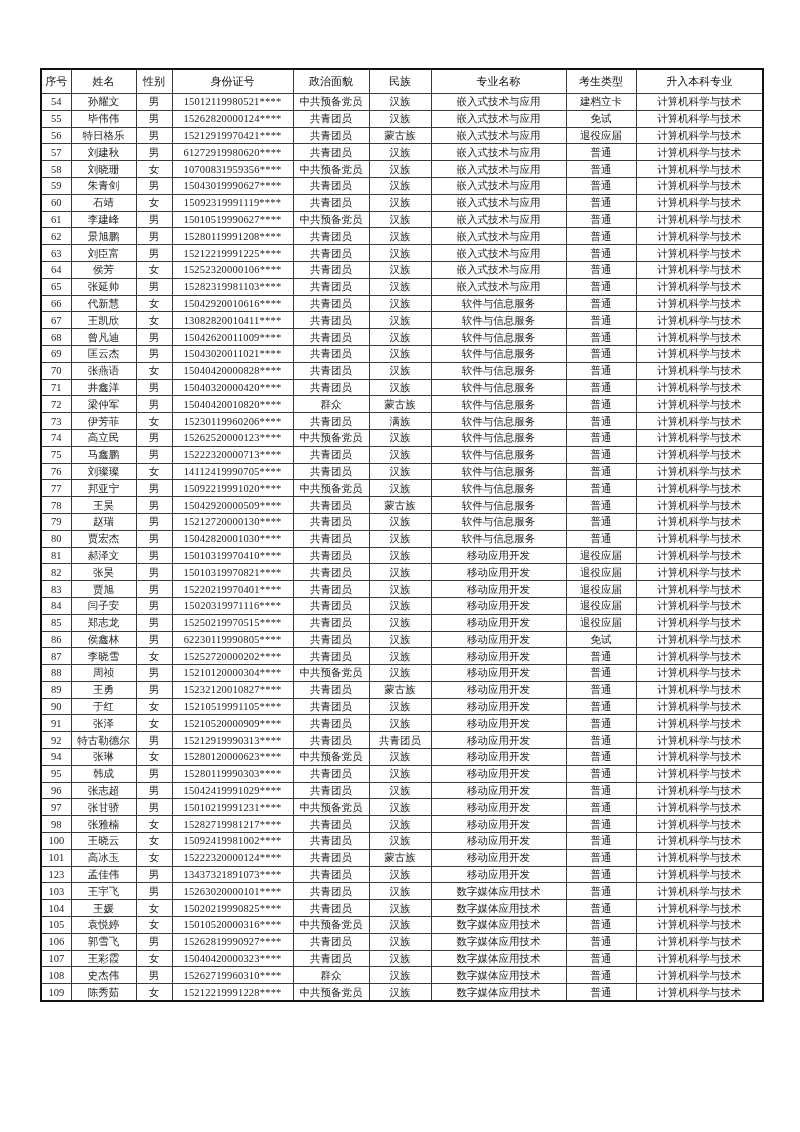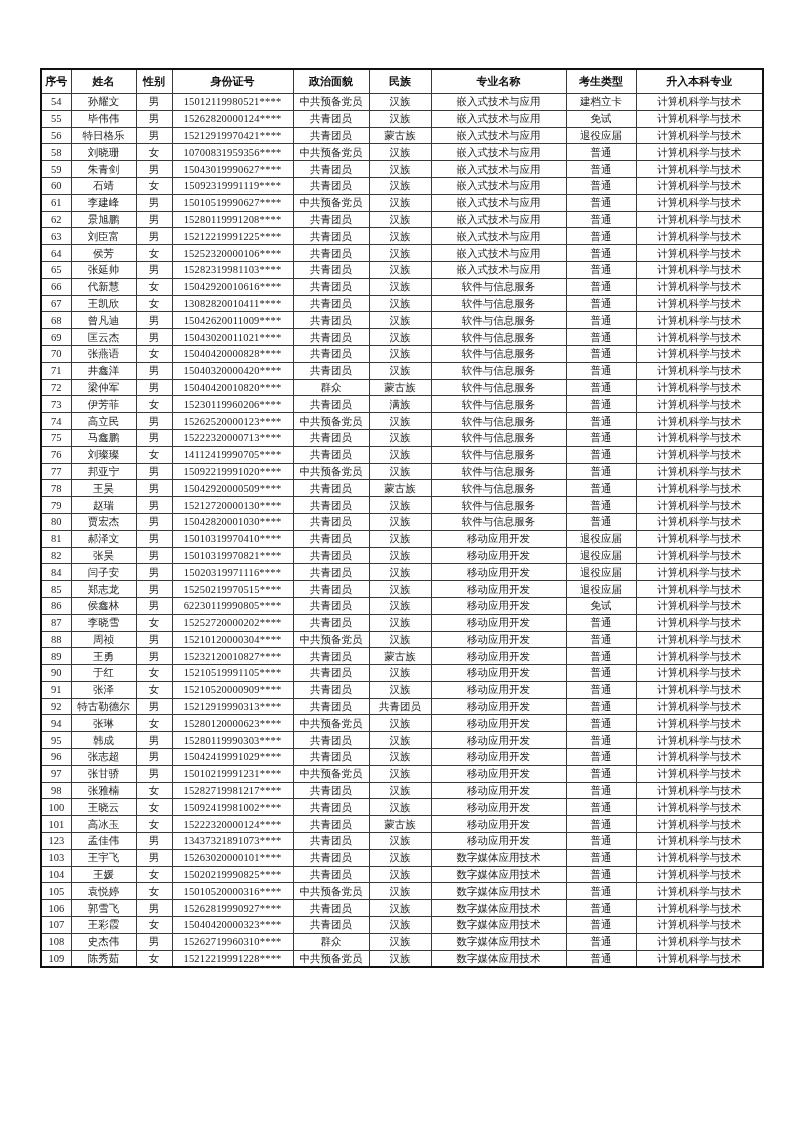--- a/index.html
+++ b/index.html
@@ -36,21 +36,21 @@
     text-align: center;
     vertical-align: middle;
     padding: 0;
     overflow: hidden;
     white-space: nowrap;
     line-height: 1.05;
   }
   .doc-table th {
     height: 23px;
     font-size: 11px;
-    font-weight: bold;
+    font-weight: normal;
     color: #111111;
   }
   .doc-table td {
     height: 15.8px;
     font-size: 10.5px;
     color: #1c1c1c;
   }
   .doc-table td.cell-id-number {
     letter-spacing: 0.2px;
     margin-left: 12px;
@@ -113,20 +113,31 @@
     <td class="cell-name">特日格乐</td>
     <td class="cell-gender">男</td>
     <td class="cell-id-number">15212919970421****</td>
     <td class="cell-political-status">共青团员</td>
     <td class="cell-ethnicity">蒙古族</td>
     <td class="cell-major">嵌入式技术与应用</td>
     <td class="cell-candidate-type">退役应届</td>
     <td class="cell-target-major">计算机科学与技术</td>
   </tr>
         <tr>
+    <td class="cell-index">57</td>
+    <td class="cell-name">刘建秋</td>
+    <td class="cell-gender">男</td>
+    <td class="cell-id-number">61272919980620****</td>
+    <td class="cell-political-status">共青团员</td>
+    <td class="cell-ethnicity">汉族</td>
+    <td class="cell-major">嵌入式技术与应用</td>
+    <td class="cell-candidate-type">普通</td>
+    <td class="cell-target-major">计算机科学与技术</td>
+  </tr>
+        <tr>
     <td class="cell-index">58</td>
     <td class="cell-name">刘晓珊</td>
     <td class="cell-gender">女</td>
     <td class="cell-id-number">10700831959356****</td>
     <td class="cell-political-status">中共预备党员</td>
     <td class="cell-ethnicity">汉族</td>
     <td class="cell-major">嵌入式技术与应用</td>
     <td class="cell-candidate-type">普通</td>
     <td class="cell-target-major">计算机科学与技术</td>
   </tr>
@@ -381,20 +392,31 @@
     <td class="cell-ethnicity">汉族</td>
     <td class="cell-major">移动应用开发</td>
     <td class="cell-candidate-type">退役应届</td>
     <td class="cell-target-major">计算机科学与技术</td>
   </tr>
         <tr>
     <td class="cell-index">82</td>
     <td class="cell-name">张昊</td>
     <td class="cell-gender">男</td>
     <td class="cell-id-number">15010319970821****</td>
+    <td class="cell-political-status">共青团员</td>
+    <td class="cell-ethnicity">汉族</td>
+    <td class="cell-major">移动应用开发</td>
+    <td class="cell-candidate-type">退役应届</td>
+    <td class="cell-target-major">计算机科学与技术</td>
+  </tr>
+        <tr>
+    <td class="cell-index">83</td>
+    <td class="cell-name">贾旭</td>
+    <td class="cell-gender">男</td>
+    <td class="cell-id-number">15220219970401****</td>
     <td class="cell-political-status">共青团员</td>
     <td class="cell-ethnicity">汉族</td>
     <td class="cell-major">移动应用开发</td>
     <td class="cell-candidate-type">退役应届</td>
     <td class="cell-target-major">计算机科学与技术</td>
   </tr>
         <tr>
     <td class="cell-index">84</td>
     <td class="cell-name">闫子安</td>
     <td class="cell-gender">男</td>

